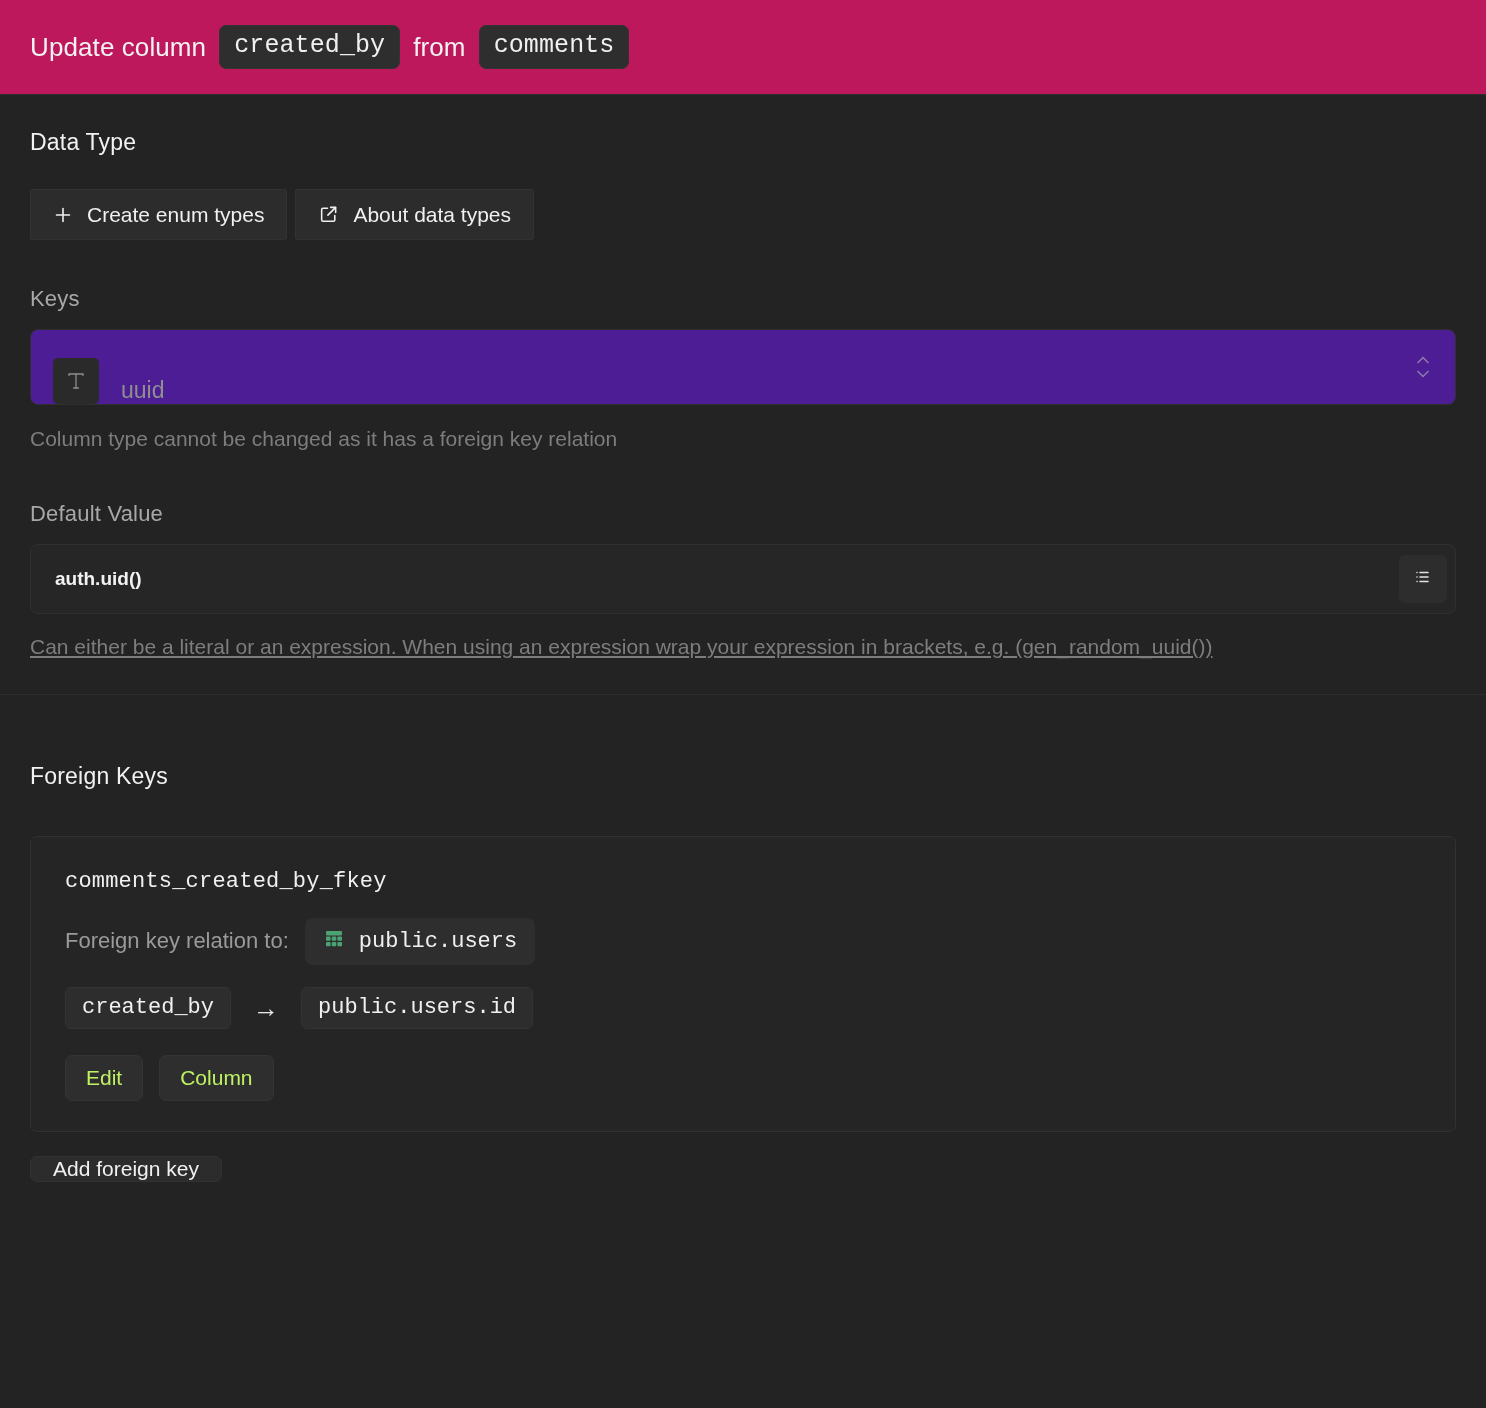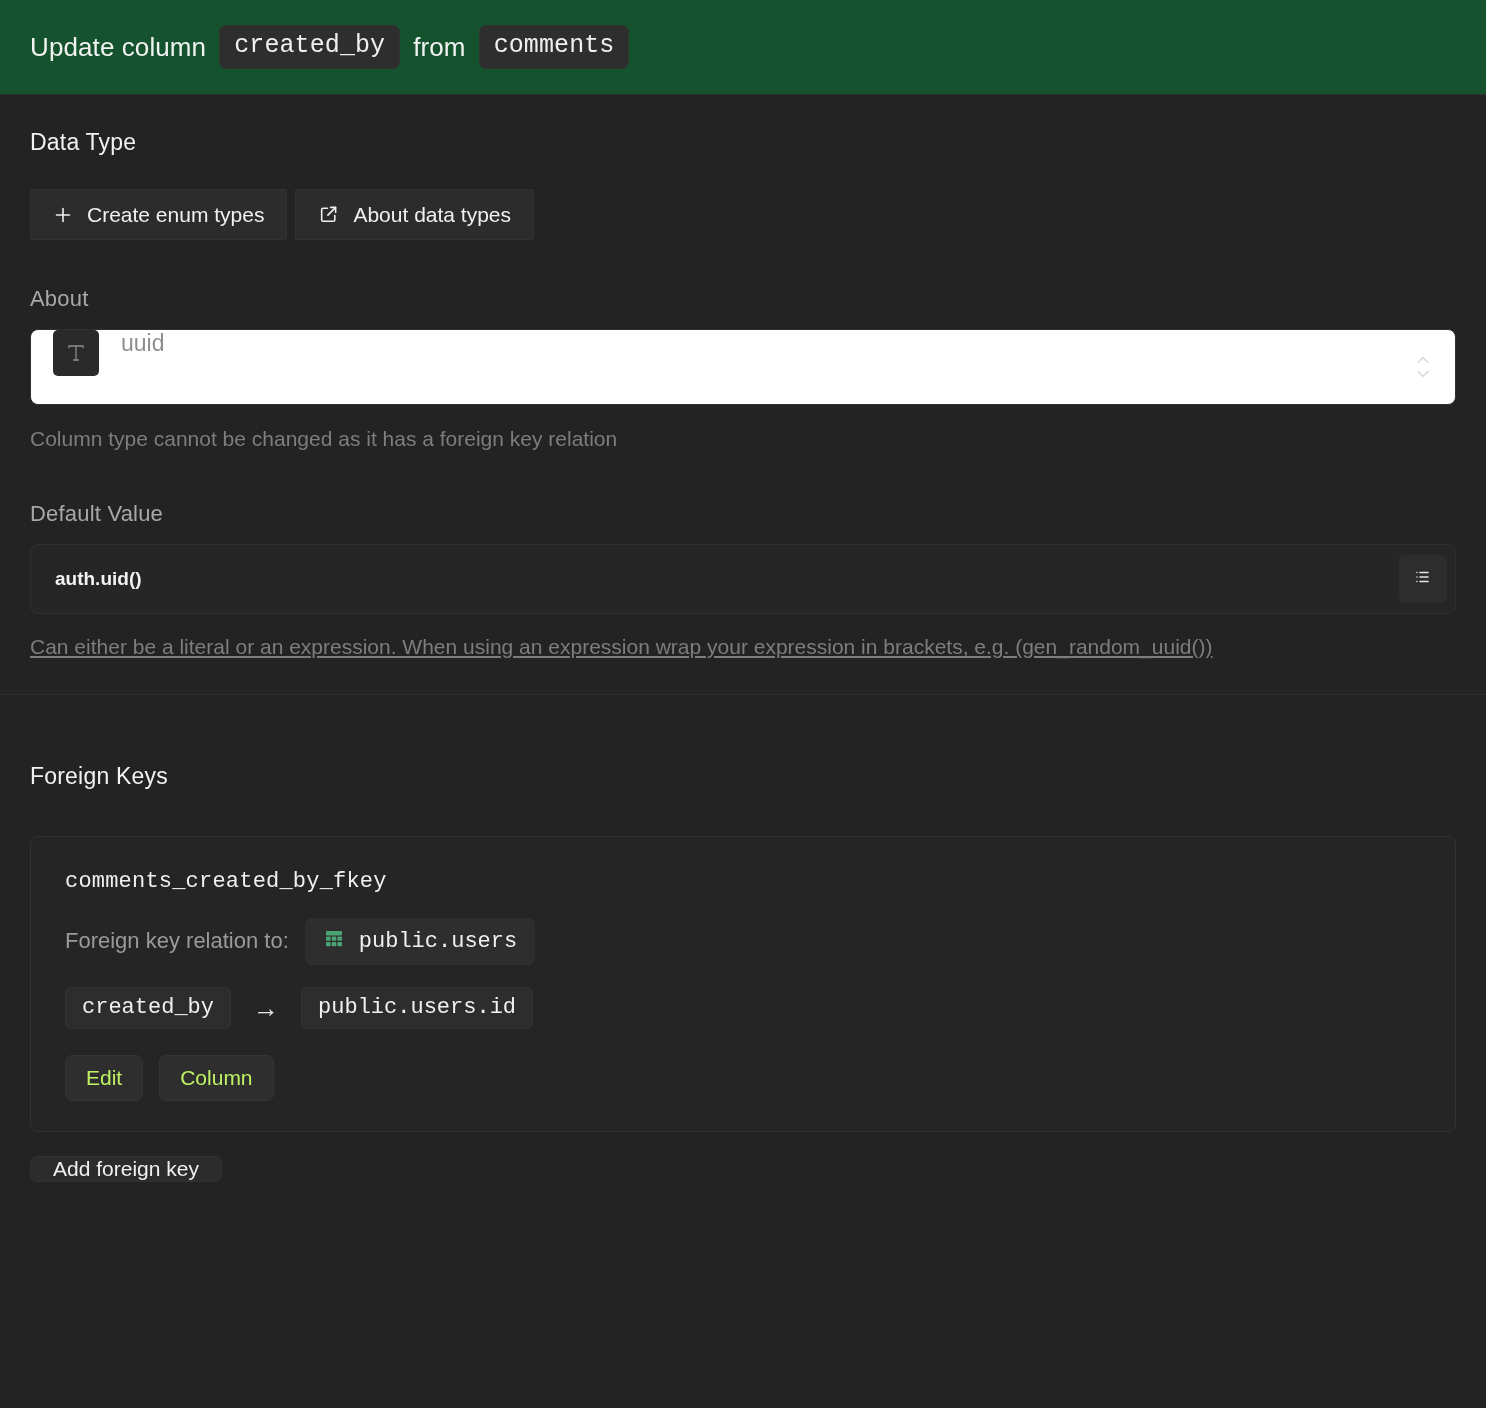--- a/index.html
+++ b/index.html
@@ -26,21 +26,21 @@
   }
 
   
   .header {
     height: 95px;
     flex: 0 0 95px;
     border-bottom: 1px solid #2e2e2e;
     display: flex;
     align-items: center;
     padding: 0 30px;
-    background: #14532d;
+    background: #be185d;
   }
   .header-line {
     display: flex;
     align-items: center;
     gap: 13px;
     font-size: 26px;
     font-weight: 400;
     color: #f2f2f2;
     letter-spacing: 0.1px;
   }
@@ -113,25 +113,25 @@
     white-space: nowrap;
   }
   .btn svg { display: block; }
 
   
   .type-block { margin-top: 46px; }
   .select-wrap {
     position: relative;
     margin-top: 17px;
     height: 76px;
-    background: #ffffff;
+    background: #4c1d95;
     border: 1px solid #303030;
     border-radius: 8px;
     display: flex;
-    align-items: flex-start;
+    align-items: flex-end;
     padding: 0 22px;
     cursor: pointer;
   }
   .type-icon {
     width: 46px;
     height: 46px;
     display: flex;
     align-items: center;
     justify-content: center;
     background: #2a2a2a;
@@ -316,21 +316,21 @@
               <path d="M9 4H4.8A1.3 1.3 0 0 0 3.5 5.3v9.9A1.3 1.3 0 0 0 4.8 16.5h9.9a1.3 1.3 0 0 0 1.3-1.3V11"></path>
               <path d="M12 3.2h4.8V8"></path>
               <path d="M16.6 3.4 9.4 10.6"></path>
             </svg>
           </span>
           <span>About data types</span>
         </button>
       </div>
 
       <div class="type-block">
-        <div class="field-label">About</div>
+        <div class="field-label">Keys</div>
         <div class="select-wrap">
           <span class="type-icon">
             <svg width="24" height="24" viewBox="0 0 24 24" fill="none" stroke="#8d8d8d" stroke-width="1.3" stroke-linecap="round">
               <path d="M5 6.5V5h14v1.5"></path>
               <path d="M12 5v14"></path>
               <path d="M9.6 19h4.8"></path>
             </svg>
           </span>
           <span class="type-value">uuid</span>
           <span class="select-chevrons">

